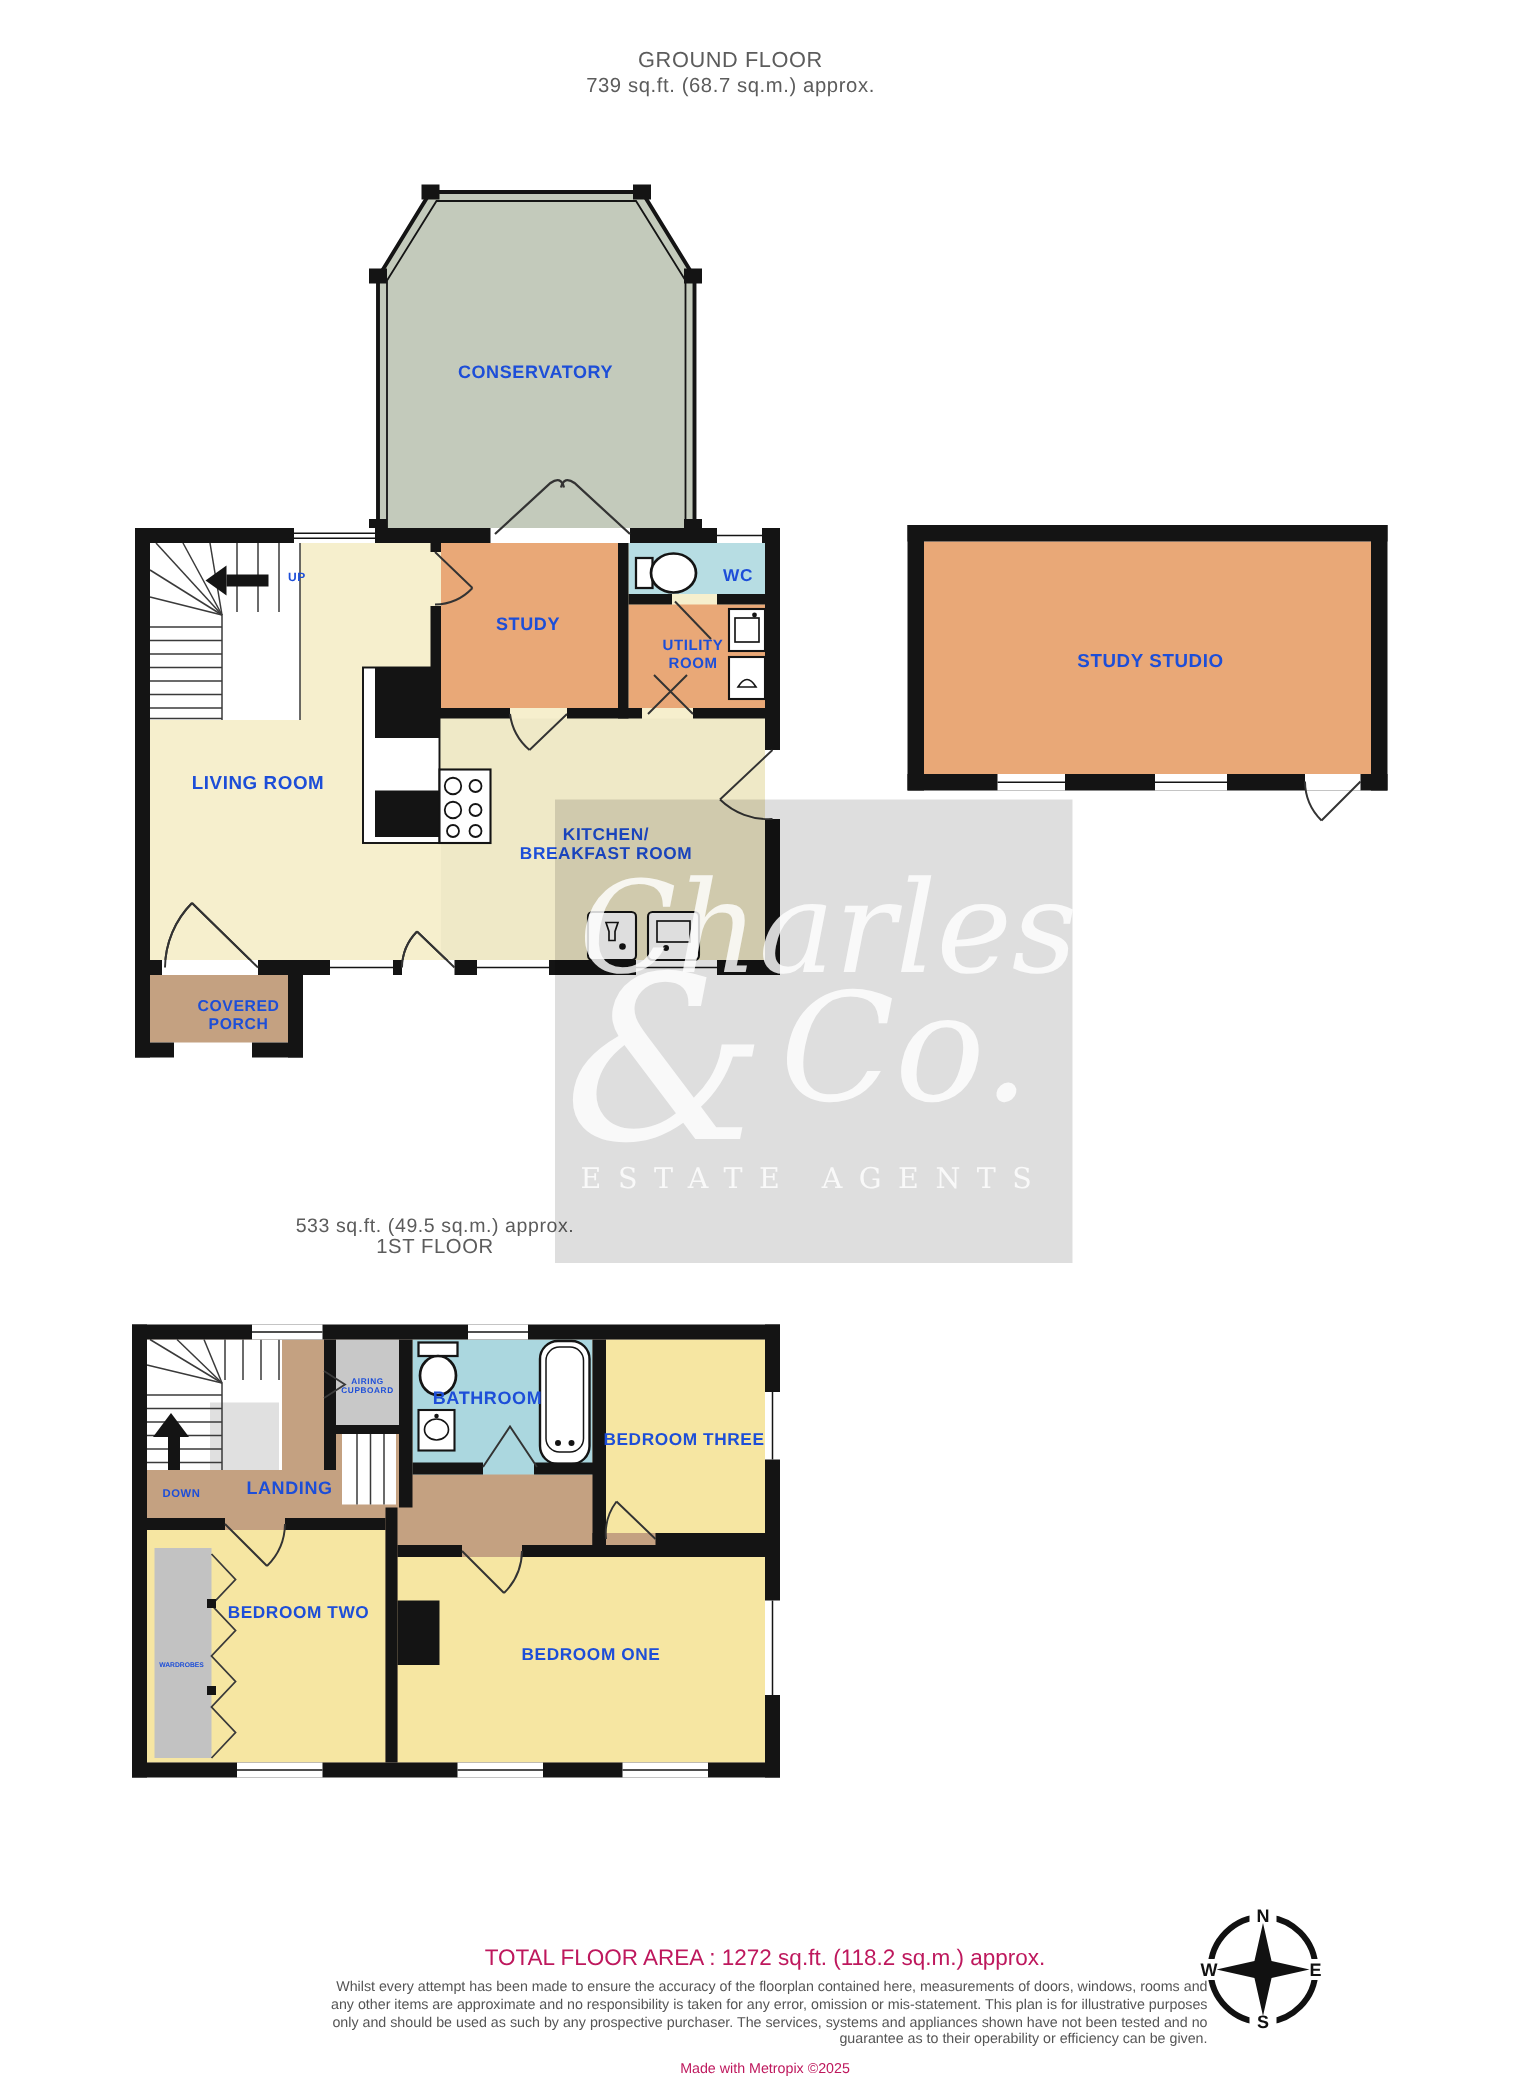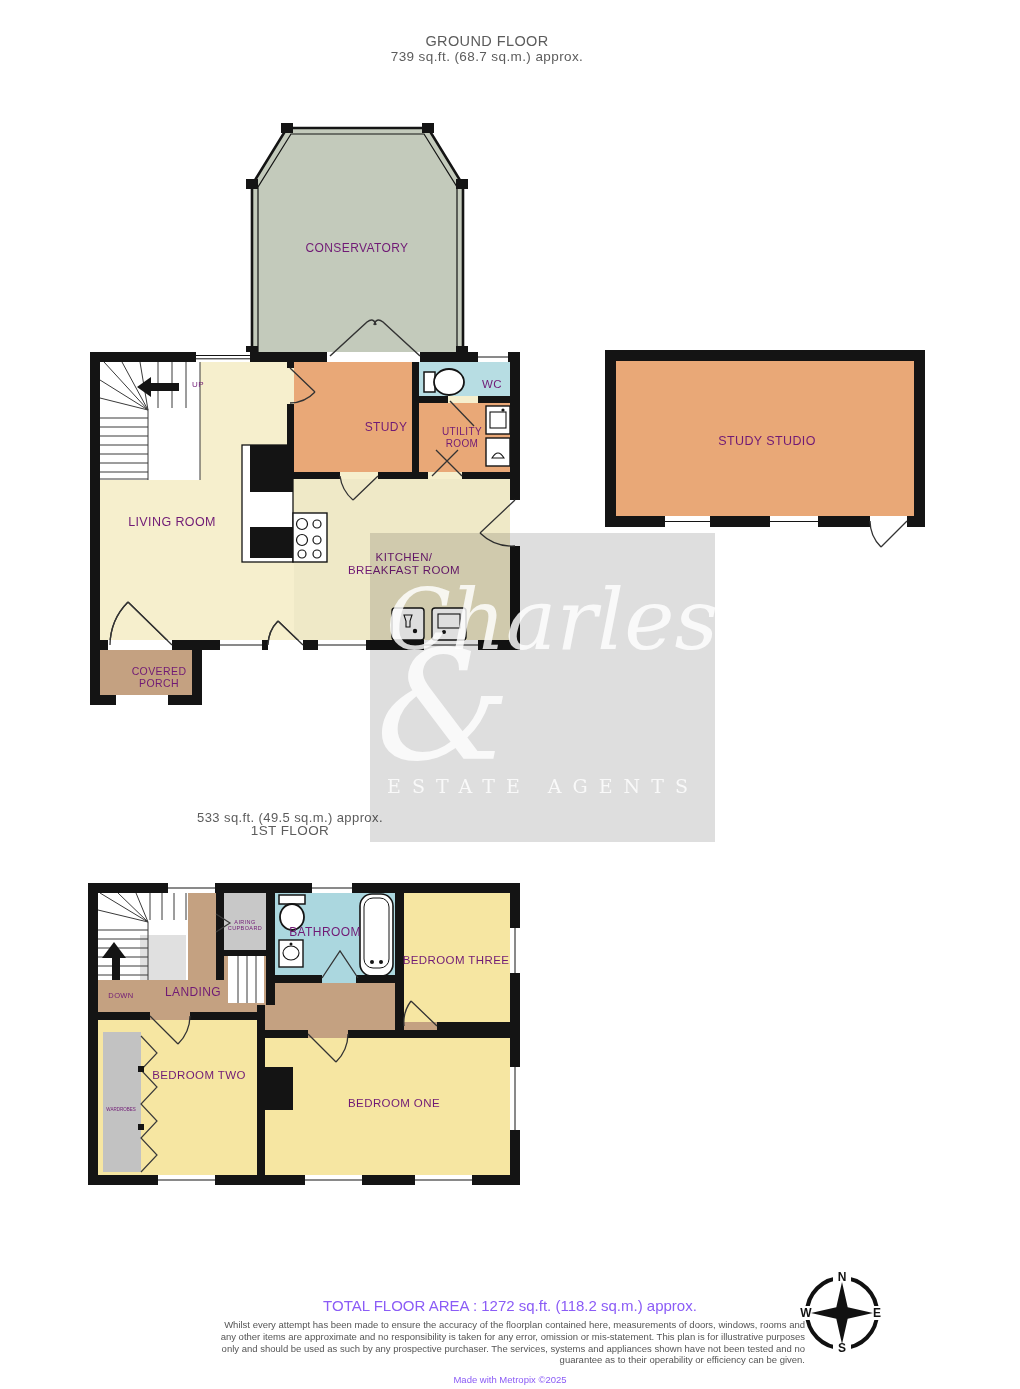--- a/index.html
+++ b/index.html
@@ -1,31 +1,31 @@
 <!DOCTYPE html>
 <html><head>
 <meta charset="utf-8">
 <style>
   html,body{margin:0;padding:0;background:#fff;}
   #stage{position:relative;width:1020px;height:1389px;background:#fff;overflow:hidden;
          font-family:"Liberation Sans", sans-serif;}
   #plan-svg{position:absolute;left:0;top:0;}
-  .lbl{position:absolute;transform:translate(-50%,-50%);font-weight:normal;color:#701a75;
+  .lbl{position:absolute;transform:translate(-50%,-50%);font-weight:bold;color:#1d4ed8;
        white-space:pre-line;text-align:center;letter-spacing:.4px;line-height:1.15;z-index:4;}
   .soft{font-weight:normal;color:#5c5c5c;letter-spacing:.4px;}
   #watermark{position:absolute;left:370px;top:533px;width:345px;height:309px;
              background:rgba(0,0,0,0.13);z-index:5;}
   #watermark span{position:absolute;color:rgba(255,255,255,0.82);line-height:1;
                   font-family:"DejaVu Serif", serif;}
   .wm-charles{left:16px;top:44px;font-size:85px;font-style:italic;}
   .wm-amp{left:6px;top:98px;font-size:152px;font-style:italic;}
   .wm-co{left:150px;top:116px;font-size:100px;font-style:italic;}
   .wm-tag{left:8px;top:244px;width:330px;font-size:19px;letter-spacing:11px;text-align:center;
           font-family:"DejaVu Serif", serif;}
-  .footer-line{position:absolute;left:510px;transform:translateX(-50%);color:#8b5cf6;
+  .footer-line{position:absolute;left:510px;transform:translateX(-50%);color:#be185d;
                text-align:center;z-index:4;white-space:nowrap;}
   #disclaimer{position:absolute;left:510px;transform:translateX(-50%);top:1319px;width:590px;
               font-size:9.5px;line-height:1.24;color:#555;text-align:right;z-index:4;}
   .compass-letter{position:absolute;transform:translate(-50%,-50%);font-weight:bold;
                   font-size:12px;color:#111;z-index:6;}
 </style>
 </head>
 <body>
 
 <div id="stage">
@@ -336,21 +336,21 @@
     <rect x="868" y="1306" width="16" height="14" fill="#ffffff"></rect>
     <rect x="798" y="1306" width="16" height="14" fill="#ffffff"></rect>
     <polygon points="842,1282 847.7,1307.3 873,1313 847.7,1318.7 842,1344 836.3,1318.7 811,1313 836.3,1307.3" fill="#111"></polygon>
   </g>
 </svg>
 
 <div class="lbl soft" style="left:487px;top:41px;font-size:14.5px;">GROUND FLOOR</div>
 <div class="lbl soft" style="left:487px;top:57px;font-size:13.5px;">739 sq.ft. (68.7 sq.m.) approx.</div>
 
 <div class="lbl" style="left:357px;top:249px;font-size:12px;">CONSERVATORY</div>
-<div class="lbl" style="left:352px;top:428px;font-size:12px;margin-left:34px;">STUDY</div>
+<div class="lbl" style="left:352px;top:417px;font-size:12px;">STUDY</div>
 <div class="lbl" style="left:492px;top:385px;font-size:11.5px;">WC</div>
 <div class="lbl" style="left:462px;top:437px;font-size:10px;">UTILITY
 ROOM</div>
 <div class="lbl" style="left:172px;top:522px;font-size:12.5px;">LIVING ROOM</div>
 <div class="lbl" style="left:404px;top:564px;font-size:11.5px;">KITCHEN/
 BREAKFAST ROOM</div>
 <div class="lbl" style="left:147px;top:677px;font-size:10.5px;margin-left:12px;">COVERED
 PORCH</div>
 <div class="lbl" style="left:767px;top:441px;font-size:12.5px;">STUDY STUDIO</div>
 <div class="lbl" style="left:198px;top:385px;font-size:8px;">UP</div>
@@ -364,20 +364,21 @@
 CUPBOARD</div>
 <div class="lbl" style="left:325px;top:933px;font-size:12px;text-align:right;">BATHROOM</div>
 <div class="lbl" style="left:456px;top:961px;font-size:11.5px;">BEDROOM THREE</div>
 <div class="lbl" style="left:199px;top:1076px;font-size:11.5px;">BEDROOM TWO</div>
 <div class="lbl" style="left:394px;top:1104px;font-size:11.5px;">BEDROOM ONE</div>
 <div class="lbl" style="left:121px;top:1110px;font-size:4.5px;letter-spacing:0;">WARDROBES</div>
 
 <div id="watermark">
   <span class="wm-charles">Charles</span>
   <span class="wm-amp">&amp;</span>
+  <span class="wm-co">Co.</span>
   <span class="wm-tag">ESTATE AGENTS</span>
 </div>
 
 <div class="compass-letter" style="left:842px;top:1277px;">N</div>
 <div class="compass-letter" style="left:877px;top:1313px;">E</div>
 <div class="compass-letter" style="left:842px;top:1348px;">S</div>
 <div class="compass-letter" style="left:806px;top:1313px;">W</div>
 
 <div class="footer-line" style="top:1297px;font-size:15px;">TOTAL FLOOR AREA : 1272 sq.ft. (118.2 sq.m.) approx.</div>
 <div id="disclaimer">Whilst every attempt has been made to ensure the accuracy of the floorplan contained here, measurements of doors, windows, rooms and any other items are approximate and no responsibility is taken for any error, omission or mis-statement. This plan is for illustrative purposes only and should be used as such by any prospective purchaser. The services, systems and appliances shown have not been tested and no guarantee as to their operability or efficiency can be given.</div>

